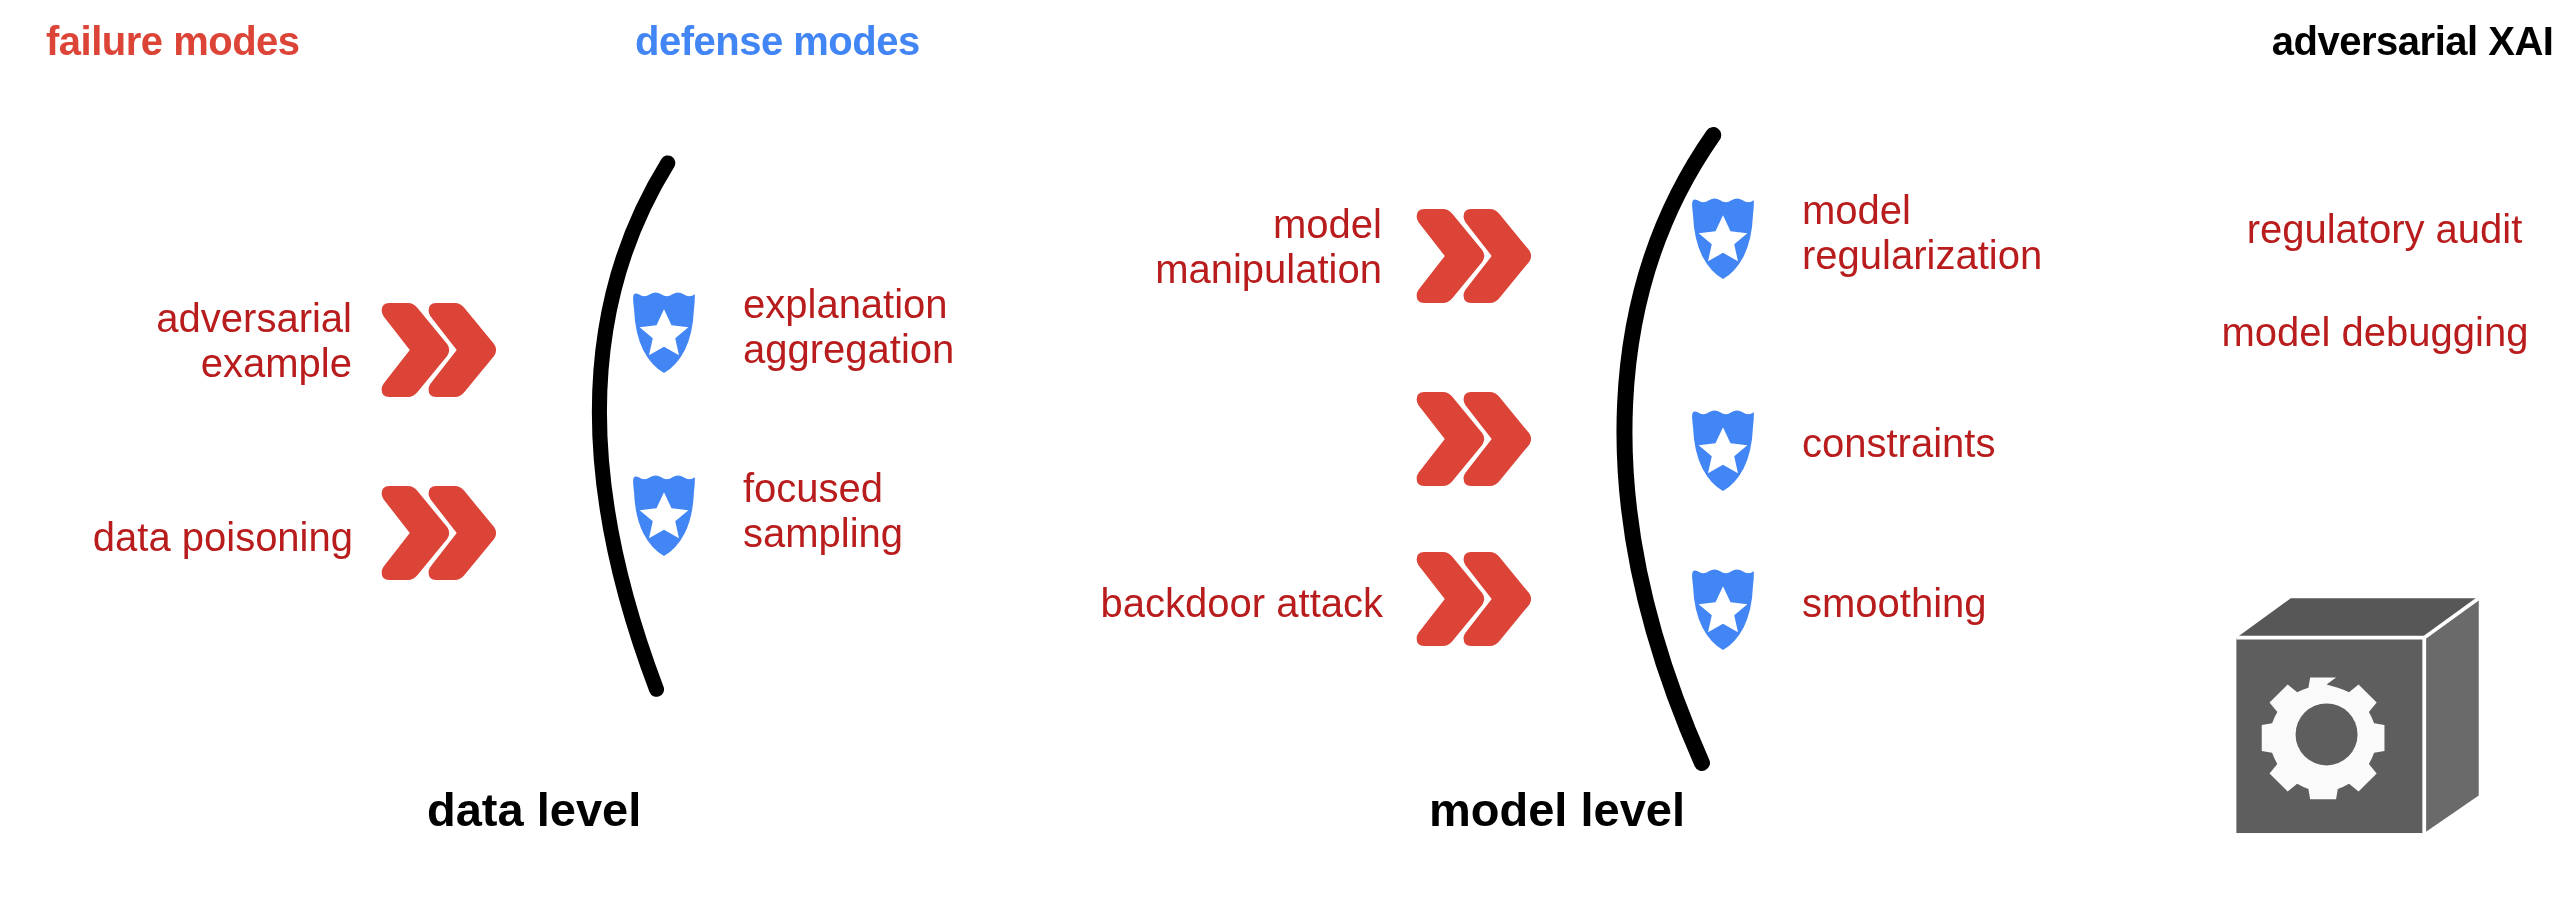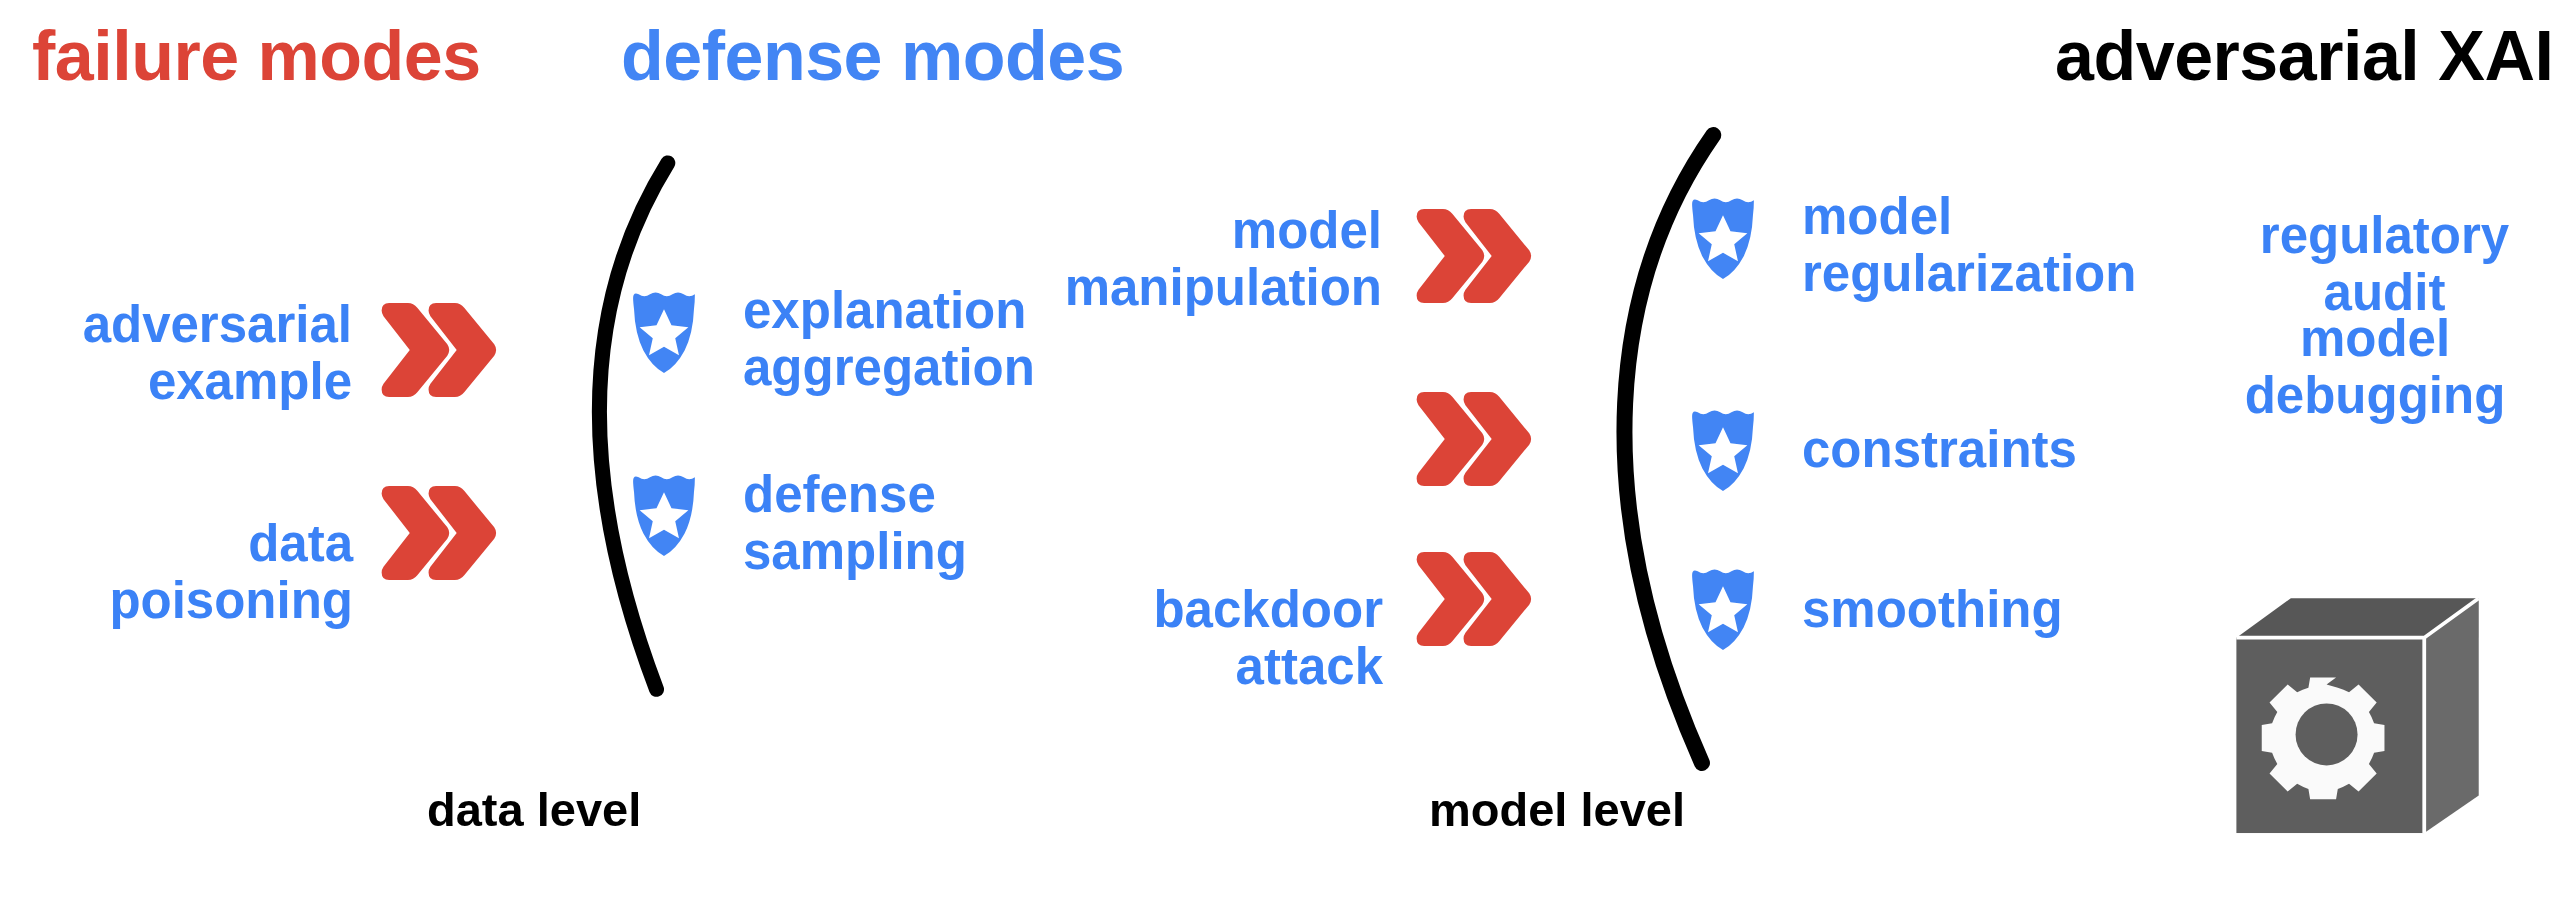--- a/index.html
+++ b/index.html
@@ -16,24 +16,25 @@
     width: 2576px;
     height: 901px;
     background: #ffffff;
     overflow: hidden;
   }
 
   
   .heading {
     position: absolute;
     font-weight: bold;
-    font-size: 70px;
+    font-size: 40px;
     letter-spacing: -0.5px;
     white-space: nowrap;
     line-height: 1;
+    margin-left: 14px;
   }
   #heading-failure  { left: 32px;  top: 21px; color: #DC4437; }
   #heading-defense  { left: 621px; top: 21px; color: #4285F4; }
   #heading-axai     { right: 22.6px; top: 21px; color: #000000; }
 
   
   .level-caption {
     position: absolute;
     font-weight: bold;
     font-size: 47px;
@@ -41,25 +42,24 @@
     white-space: nowrap;
     line-height: 1;
     margin-left: 28px;
   }
   #caption-data  { left: 399px;  top: 786px; }
   #caption-model { left: 1401px; top: 786px; text-align: right; }
 
   
   .item-label {
     position: absolute;
-    font-size: 51px;
-    color: #3b82f6;
+    font-size: 40px;
+    color: #b91c1c;
     line-height: 1.12;
     white-space: pre-line;
-    font-weight: bold;
   }
   .ta-right  { text-align: right; }
   .ta-left   { text-align: left; }
   .ta-center { text-align: center; }
 
   
   .chevrons {
     position: absolute;
     width: 122px;
     height: 98px;
@@ -136,21 +136,21 @@
   <div class="item-label ta-left" style="left:743px; top:282px; width:357px;">explanation
 aggregation</div>
 
   <div class="shield" style="left:630px; top:468px;">
     <svg viewBox="0 0 72 94" xmlns="http://www.w3.org/2000/svg" aria-hidden="true">
       <path d="M3 14 Q3 7 9 10 Q15 14 21 10 Q27 6 33 10 Q39 14 45 10 Q51 6 57 10 Q63 14 69 10 Q69 18 68 26 Q67 52 58 70 Q49 87 36 94 Q23 87 14 70 Q5 52 4 26 Q3 18 3 14 Z" fill="#4285F4"></path>
       <path d="M36 26 L44 43 L62 45 L48 57 L52 75 L36 66 L20 75 L24 57 L10 45 L28 43 Z" fill="#FFFFFF"></path>
     </svg>
   </div>
 
-  <div class="item-label ta-left" style="left:743px; top:466px; width:357px;">defense
+  <div class="item-label ta-left" style="left:743px; top:466px; width:357px;">focused
 sampling</div>
 
   <div class="level-caption" id="caption-data">data level</div>
 
   <div class="item-label ta-right" style="left:1053px; top:202px; width:329px;">model
 manipulation</div>
 
   <div class="chevrons" style="left:1411px; top:207px;">
     <svg viewBox="0 0 130 104" xmlns="http://www.w3.org/2000/svg" aria-hidden="true">
       <path d="M6 10 Q6 2 14 2 L34 2 Q40 2 44 7 L76 46 Q80 52 76 58 L44 97 Q40 102 34 102 L14 102 Q6 102 6 94 Q6 91 8 88 L36 52 L8 16 Q6 13 6 10 Z" fill="#DC4437"></path>

